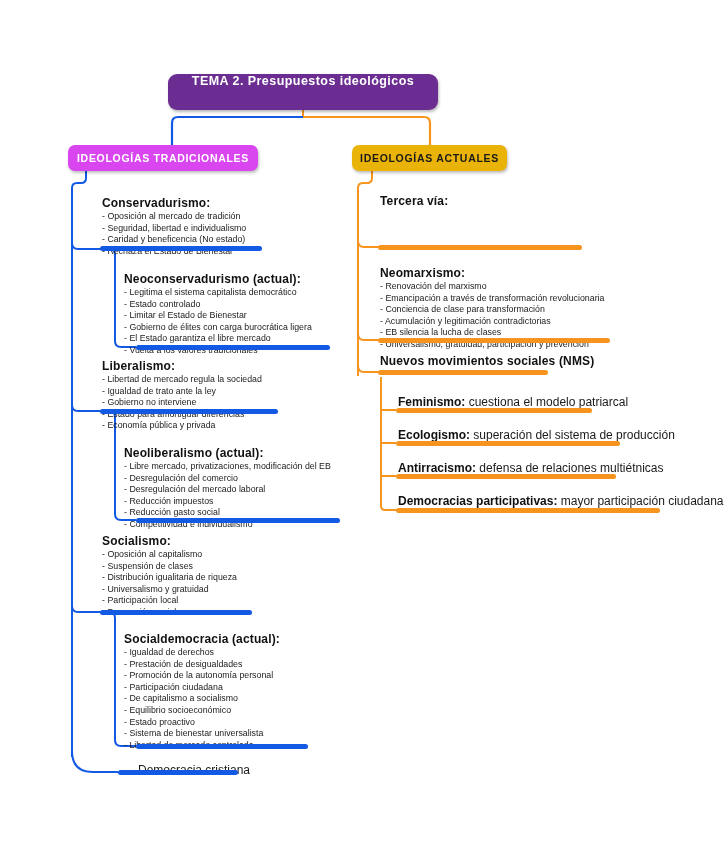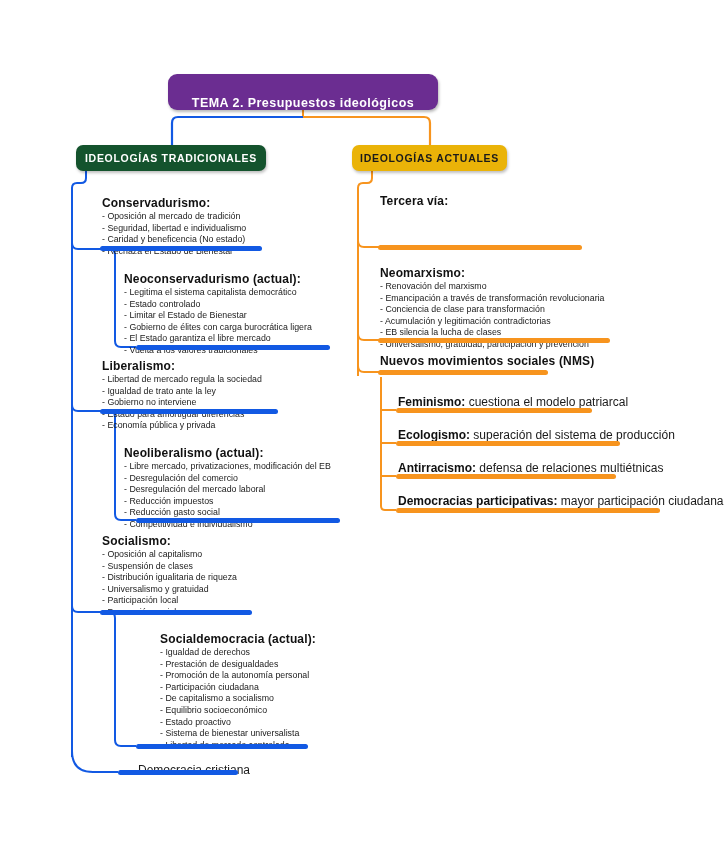--- a/index.html
+++ b/index.html
@@ -35,21 +35,21 @@
   
   .root-node {
     position: absolute;
     left: 168px;
     top: 74px;
     width: 270px;
     height: 36px;
     background: #6b2d91;
     border-radius: 9px;
     display: flex;
-    align-items: flex-end;
+    align-items: flex-start;
     justify-content: center;
     box-shadow: 1px 2px 3px rgba(0,0,0,0.28);
   }
   .root-node .label {
     color: #ffffff;
     font-size: 12.5px;
     font-weight: bold;
     letter-spacing: 0.45px;
     white-space: nowrap;
   }
@@ -64,24 +64,24 @@
     justify-content: center;
     box-shadow: 1px 2px 3px rgba(0,0,0,0.25);
   }
   .branch-node .label {
     font-size: 10.5px;
     font-weight: bold;
     letter-spacing: 0.7px;
     white-space: nowrap;
   }
   .branch-trad {
-    left: 76px;
+    left: 68px;
     top: 145px;
     width: 190px;
-    background: #14532d;
+    background: #d946ef;
   }
   .branch-trad .label { color: #ffffff; }
   .branch-act {
     left: 352px;
     top: 145px;
     width: 155px;
     background: #eab308;
   }
   .branch-act .label { color: #1a1a1a; }
 
@@ -268,21 +268,21 @@
       <li>Oposición al capitalismo</li>
       <li>Suspensión de clases</li>
       <li>Distribución igualitaria de riqueza</li>
       <li>Universalismo y gratuidad</li>
       <li>Participación local</li>
       <li>Prevención social</li>
     </ul>
   </div>
   <div class="underline blue" style="left:100px; top:610px; width:152px;"></div>
 
-  <div class="topic" style="left:124px; top:632px;margin-left:36px;">
+  <div class="topic" style="left:124px; top:632px;">
     <div class="topic-title">Socialdemocracia (actual):</div>
     <ul>
       <li>Igualdad de derechos</li>
       <li>Prestación de desigualdades</li>
       <li>Promoción de la autonomía personal</li>
       <li>Participación ciudadana</li>
       <li>De capitalismo a socialismo</li>
       <li>Equilibrio socioeconómico</li>
       <li>Estado proactivo</li>
       <li>Sistema de bienestar universalista</li>

